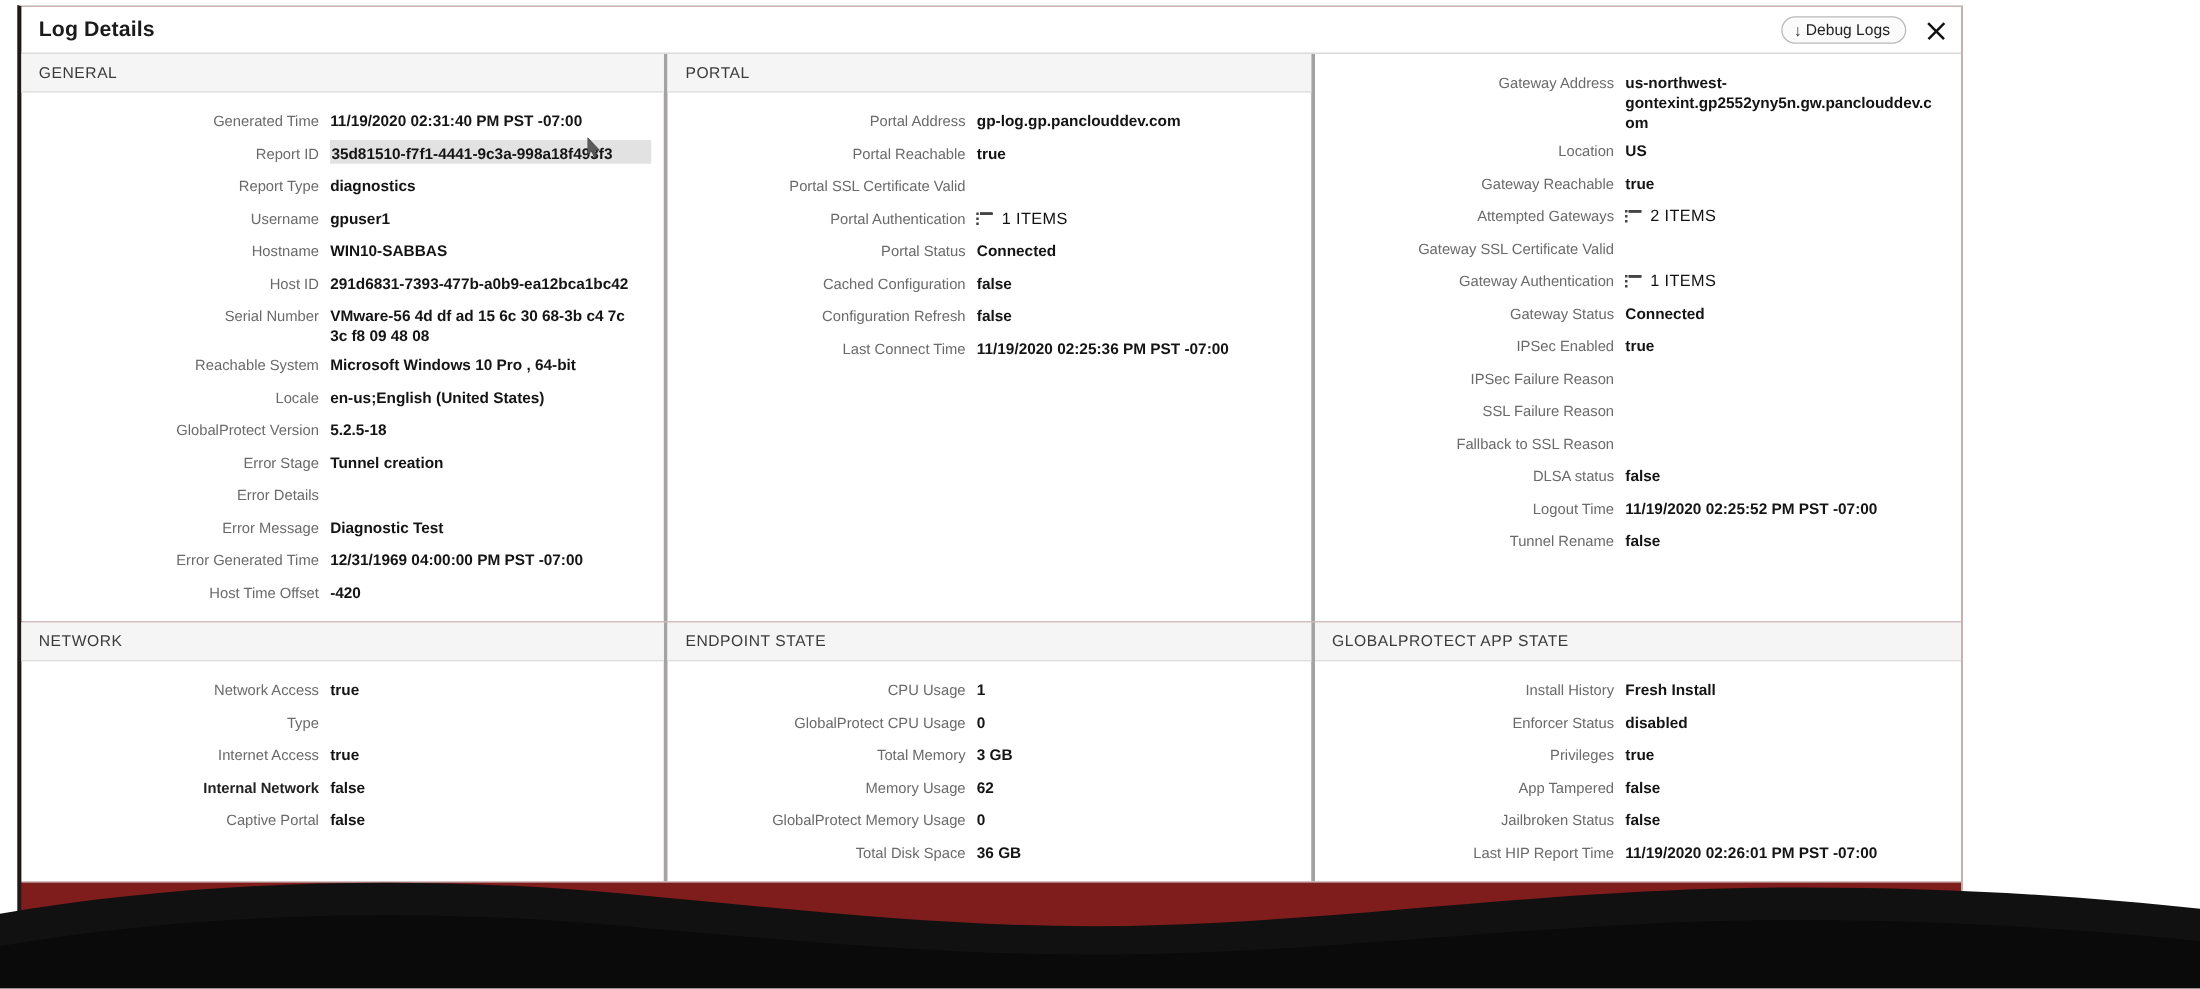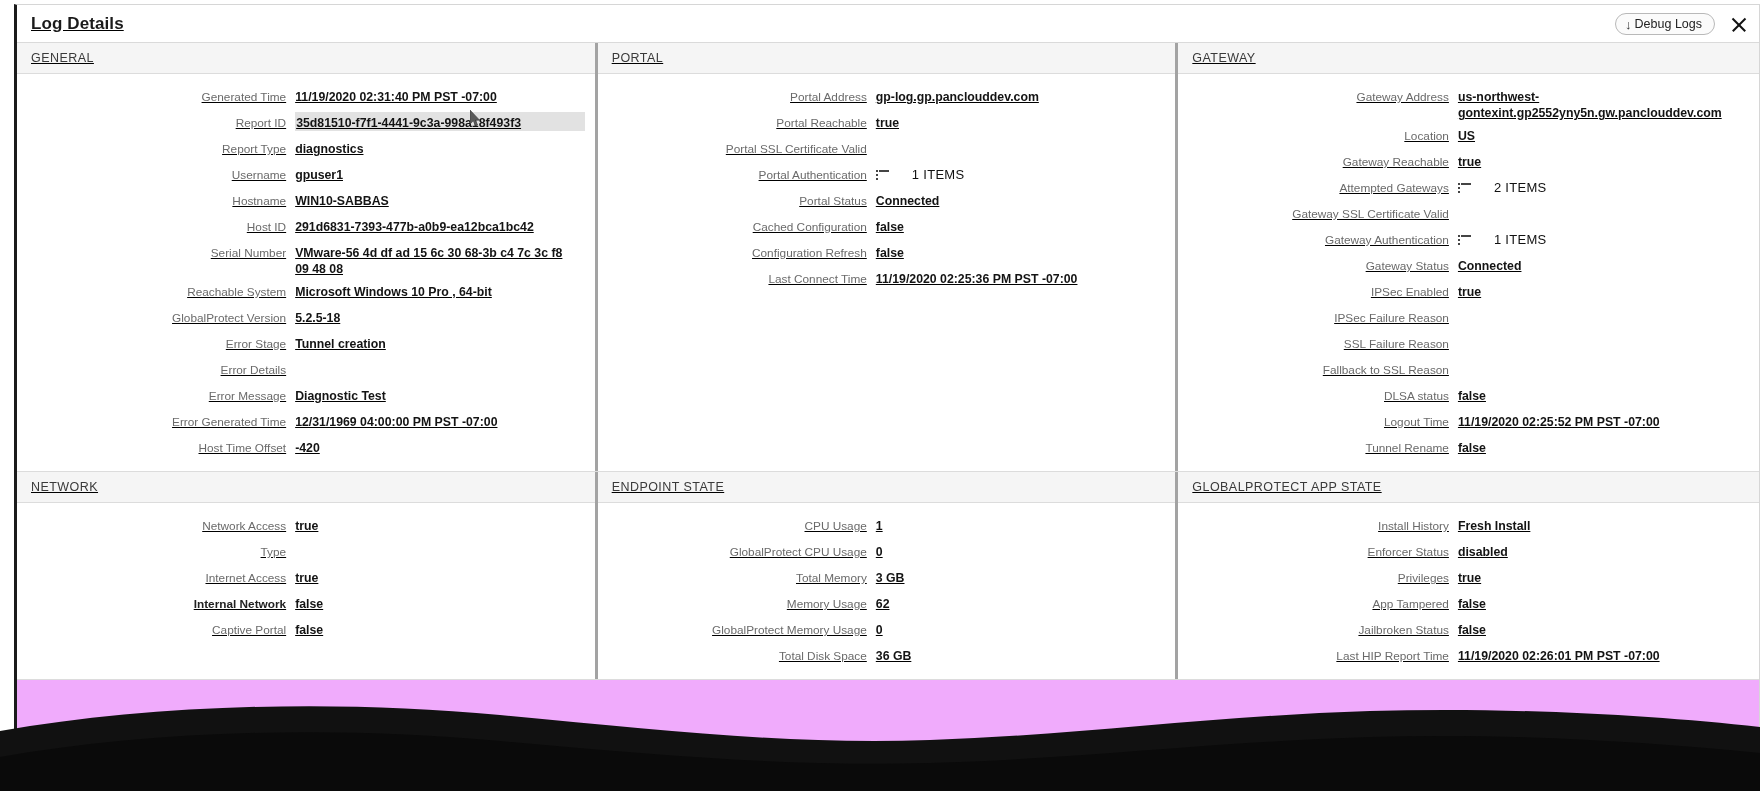--- a/index.html
+++ b/index.html
@@ -16,27 +16,26 @@
     width: 1760px;
     height: 791px;
     background: #ffffff;
   }
 
   
   .panel {
     position: absolute;
     left: 14px;
     top: 4px;
-    width: 1746px;
+    width: 1556px;
     height: 770px;
-    background: #f0abfc;
+    background: #7f1d1d;
     border: 1px solid #d6d6d6;
     border-left: 3px solid #1b1b1b;
     overflow: hidden;
-    text-decoration: underline;
   }
 
   
   .titlebar {
     position: relative;
     height: 38px;
     background: #ffffff;
     border-bottom: 1px solid #dadada;
     display: flex;
     align-items: center;
@@ -156,21 +155,21 @@
     font-weight: bold;
   }
   .field.bold .field-value {
     font-weight: bold;
   }
 
   
   .items-val {
     display: inline-flex;
     align-items: center;
-    gap: 23px;
+    gap: 7px;
     cursor: pointer;
     text-align: center;
   }
   .list-icon {
     display: inline-block;
     width: 13px; height: 10px;
     position: relative;
   }
   .list-icon i {
     position: absolute;
@@ -264,20 +263,24 @@
             </div>
             <div class="field">
               <div class="field-label">Serial Number</div>
               <div class="field-value">VMware-56 4d df ad 15 6c 30 68-3b c4 7c 3c f8 09 48 08</div>
             </div>
             <div class="field">
               <div class="field-label">Reachable System</div>
               <div class="field-value">Microsoft Windows 10 Pro , 64-bit</div>
             </div>
             <div class="field">
+              <div class="field-label">Locale</div>
+              <div class="field-value">en-us;English (United States)</div>
+            </div>
+            <div class="field">
               <div class="field-label">GlobalProtect Version</div>
               <div class="field-value">5.2.5-18</div>
             </div>
             <div class="field">
               <div class="field-label">Error Stage</div>
               <div class="field-value">Tunnel creation</div>
             </div>
             <div class="field">
               <div class="field-label">Error Details</div>
               <div class="field-value"></div>
@@ -339,21 +342,20 @@
               <div class="field-value">false</div>
             </div>
             <div class="field">
               <div class="field-label">Last Connect Time</div>
               <div class="field-value">11/19/2020 02:25:36 PM PST -07:00</div>
             </div>
           </div>
       </div>
 
       <div class="col">
-        <div class="section-head">GATEWAY</div>
         <div class="fields">
             <div class="field">
               <div class="field-label">Gateway Address</div>
               <div class="field-value">us-northwest-gontexint.gp2552yny5n.gw.panclouddev.com</div>
             </div>
             <div class="field">
               <div class="field-label">Location</div>
               <div class="field-value">US</div>
             </div>
             <div class="field">

